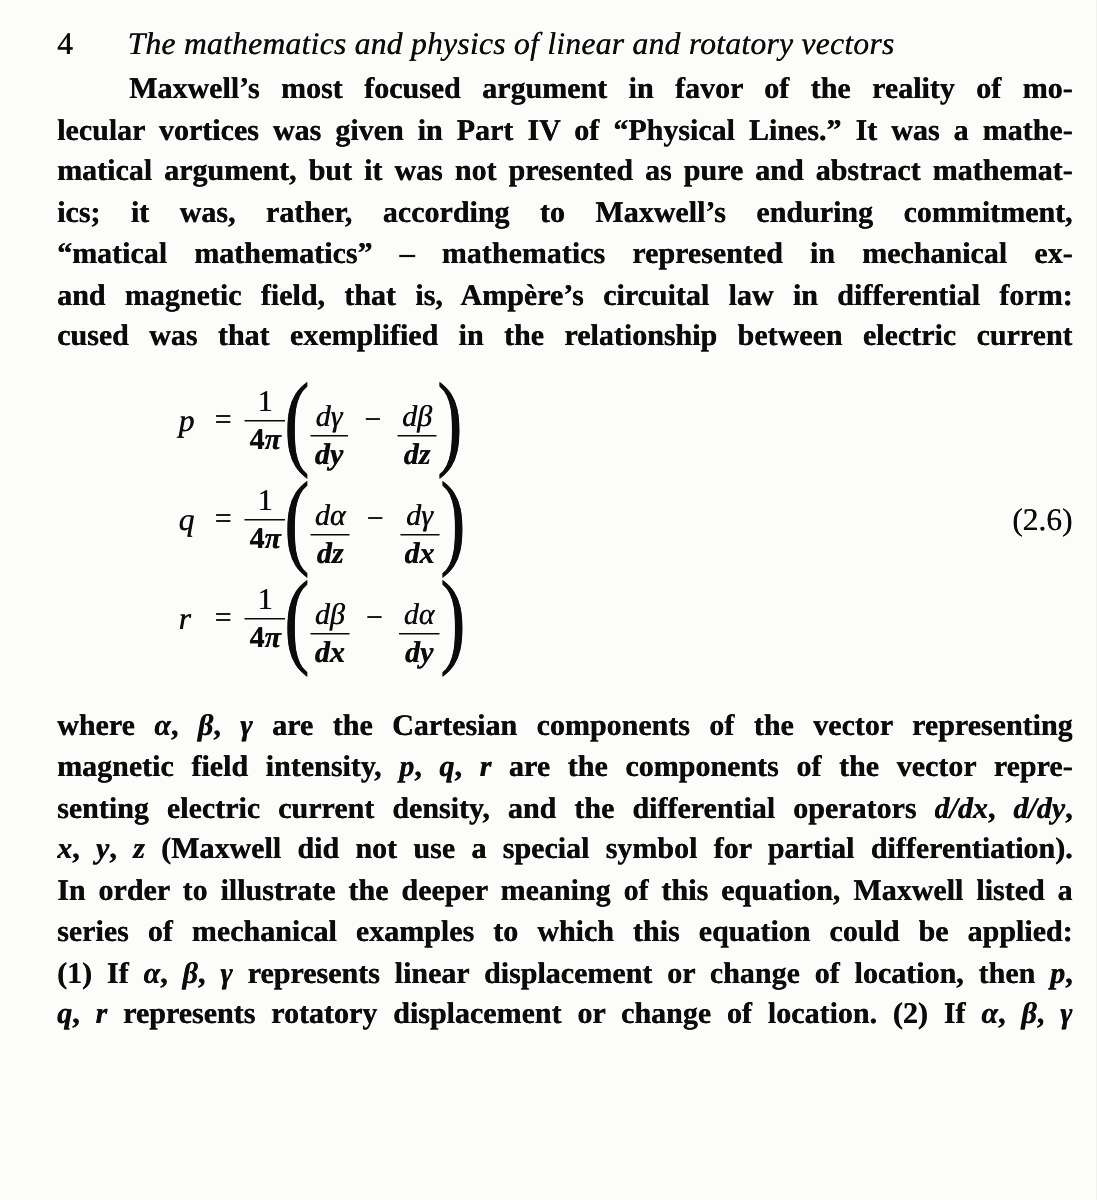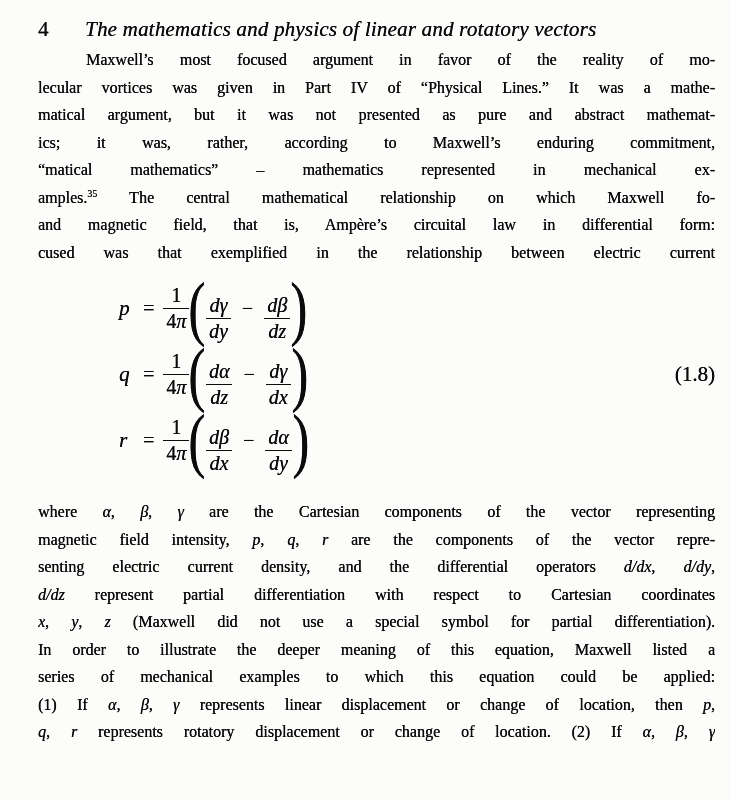--- a/index.html
+++ b/index.html
@@ -13,26 +13,27 @@
     overflow:hidden;
     font-family:"Liberation Serif","DejaVu Serif",serif;
     color:#0b0b0b;
     text-shadow:0.25px 0 0 currentColor;
   }
   .page-header{display:flex;align-items:baseline;font-size:21px;line-height:22px;height:22px;}
   .page-number{display:inline-block;width:47px;}
   .running-head{font-style:italic;letter-spacing:0.2px;text-align:right;}
   .para{margin:0;}
   .para .line{
-    font-size:16px;
+    font-size:20px;
     line-height:27.5px;
     height:27.5px;
     text-align:justify;
     text-align-last:justify;
     overflow:hidden;
+    font-weight:bold;
   }
   .para1{margin-top:6px;}
   .para1 .line.indent{padding-left:48px;}
   .para2{margin-top:30px;}
   .line sup{font-size:0.62em;line-height:0;vertical-align:super;}
   .line i{font-style:italic;}
   
   .equations{margin-top:14px;}
   .eq-row{
     display:flex;align-items:center;
@@ -40,21 +41,21 @@
     padding-left:81px;
     font-size:20px;
   }
   .eq-lhs{font-style:italic;font-size:21px;display:inline-block;width:17px;}
   .eq-equals{margin:0 9px 0 7px;}
   .frac{
     display:inline-flex;flex-direction:column;align-items:stretch;
     text-align:center;line-height:1.12;font-size:20px;
   }
   .frac .num{padding:0 3px 1px 3px;border-bottom:1.5px solid #0b0b0b;}
-  .frac .den{padding:1px 3px 0 3px;}
+  .frac .den{padding:1px 3px 0 3px;font-weight:bold;}
   .frac.vars{font-style:italic;margin-top:20px;}
   .frac .den i{font-style:italic;}
   .paren{
     font-size:71px;line-height:56px;font-weight:400;
     display:inline-block;transform:scaleX(0.72);
   }
   .paren.open{margin:0 -3px 0 -4px;}
   .paren.close{margin:0 0 0 -3px;}
   .minus{margin:0 11px;}
   .eq-label{margin-left:auto;font-size:21px;}
@@ -68,21 +69,20 @@
     <span class="page-number">4</span>
     <span class="running-head">The mathematics and physics of linear and rotatory vectors</span>
   </div>
 
   <div class="para para1">
     <div class="line indent">Maxwell’s most focused argument in favor of the reality of mo-</div>
     <div class="line">lecular vortices was given in Part IV of “Physical Lines.” It was a mathe-</div>
     <div class="line">matical argument, but it was not presented as pure and abstract mathemat-</div>
     <div class="line">ics; it was, rather, according to Maxwell’s enduring commitment,</div>
     <div class="line">“matical mathematics” – mathematics represented in mechanical ex-</div>
-    <div class="line">amples.<sup>35</sup> The central mathematical relationship on which Maxwell fo-</div>
     <div class="line">and magnetic field, that is, Ampère’s circuital law in differential form:</div>
     <div class="line">cused was that exemplified in the relationship between electric current</div>
   </div>
 
   <div class="equations">
 
     <div class="eq-row">
       <span class="eq-lhs">p</span>
       <span class="eq-equals">=</span>
       <span class="frac coef">
@@ -113,21 +113,21 @@
       <span class="frac vars">
         <span class="num">dα</span>
         <span class="den">dz</span>
       </span>
       <span class="minus">−</span>
       <span class="frac vars">
         <span class="num">dγ</span>
         <span class="den">dx</span>
       </span>
       <span class="paren close">)</span>
-      <span class="eq-label">(1.8)</span>
+      <span class="eq-label">(2.6)</span>
     </div>
 
     <div class="eq-row">
       <span class="eq-lhs">r</span>
       <span class="eq-equals">=</span>
       <span class="frac coef">
         <span class="num">1</span>
         <span class="den">4<i>π</i></span>
       </span>
       <span class="paren open">(</span>
@@ -142,21 +142,20 @@
       </span>
       <span class="paren close">)</span>
     </div>
 
   </div>
 
   <div class="para para2">
     <div class="line">where <i>α</i>, <i>β</i>, <i>γ</i> are the Cartesian components of the vector representing</div>
     <div class="line">magnetic field intensity, <i>p</i>, <i>q</i>, <i>r</i> are the components of the vector repre-</div>
     <div class="line">senting electric current density, and the differential operators <i>d/dx</i>, <i>d/dy</i>,</div>
-    <div class="line"><i>d/dz</i> represent partial differentiation with respect to Cartesian coordinates</div>
     <div class="line"><i>x</i>, <i>y</i>, <i>z</i> (Maxwell did not use a special symbol for partial differentiation).</div>
     <div class="line">In order to illustrate the deeper meaning of this equation, Maxwell listed a</div>
     <div class="line">series of mechanical examples to which this equation could be applied:</div>
     <div class="line">(1) If <i>α</i>, <i>β</i>, <i>γ</i> represents linear displacement or change of location, then <i>p</i>,</div>
     <div class="line"><i>q</i>, <i>r</i> represents rotatory displacement or change of location. (2) If <i>α</i>, <i>β</i>, <i>γ</i></div>
   </div>
 
 </div>
 
 </body></html>

